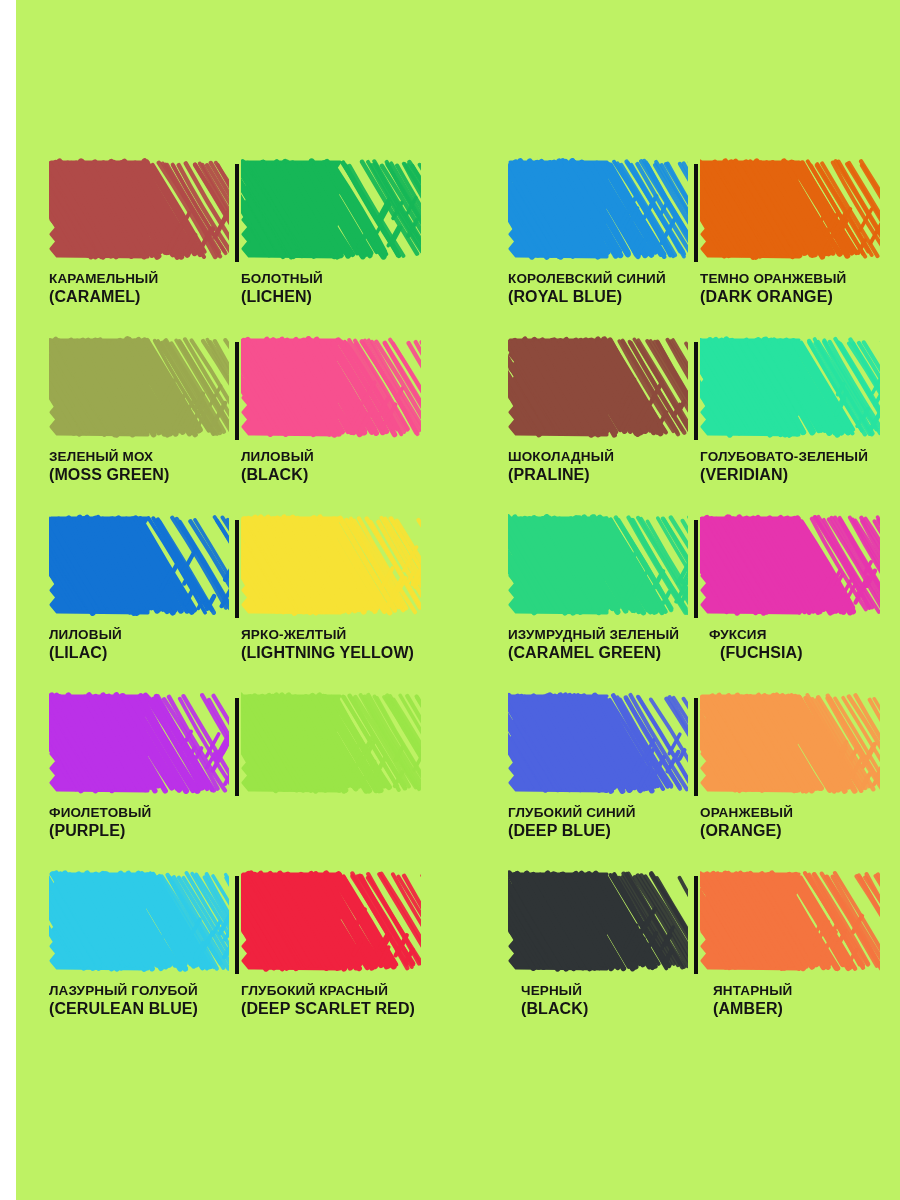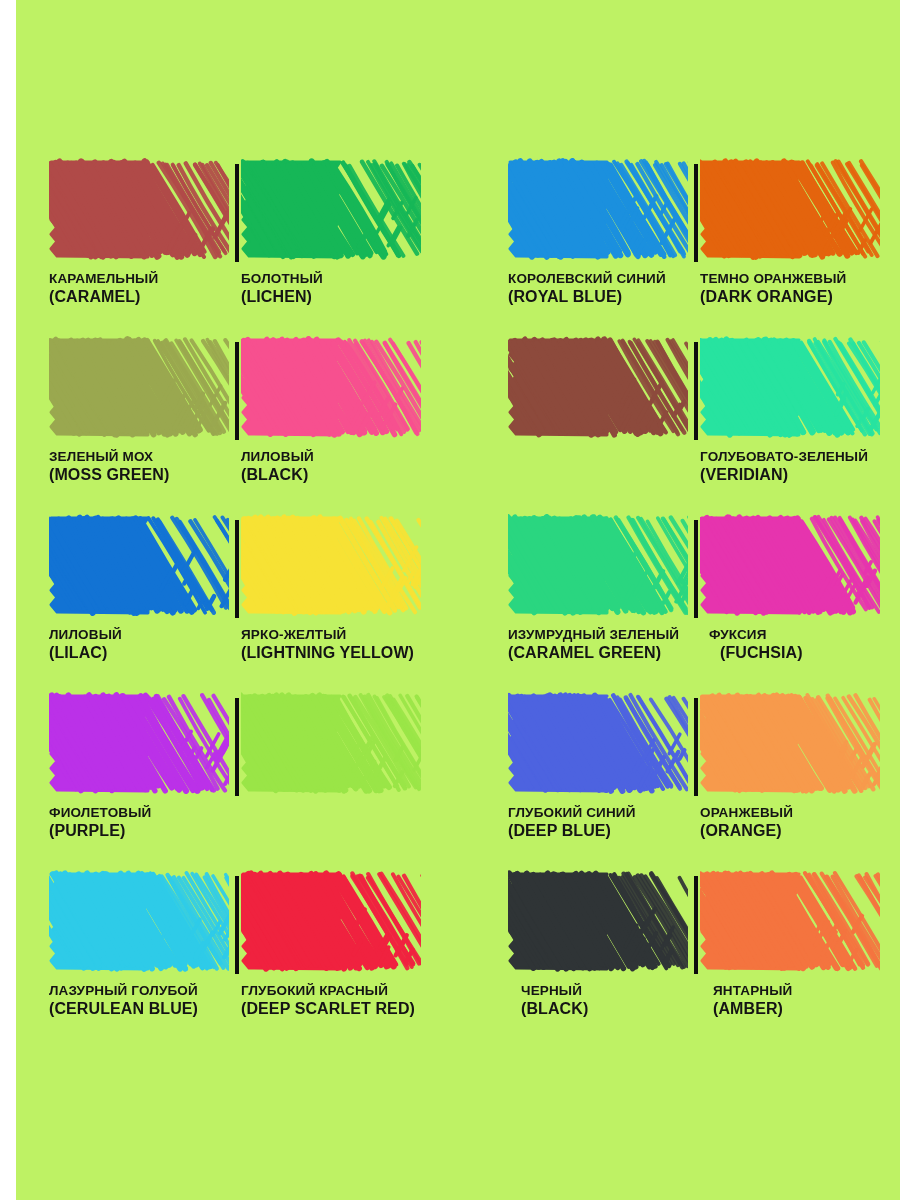--- a/index.html
+++ b/index.html
@@ -711,20 +711,24 @@
                 <path d="M 130.2 85.4 l 10.1 -18.3" stroke-width="4.37"></path>
                 <path d="M 114.1 65.8 l 12.3 -22.3" stroke-width="3.73"></path>
                 <path d="M 113.7 93.2 l 7.2 -13.0" stroke-width="3.91"></path>
                 <path d="M 165.8 80.1 l 6.1 -11.1" stroke-width="4.57"></path>
                 <path d="M 140.1 91.3 l 4.4 -8.0" stroke-width="3.54"></path>
                 <path d="M 170.8 75.3 l 5.2 -9.4" stroke-width="4.43"></path>
                 <path d="M 151.2 89.2 l 7.1 -12.8" stroke-width="4.22"></path>
               </g>
             </svg>
           </div>
+          <div class="label-block label-a">
+            <span class="label-ru">ШОКОЛАДНЫЙ</span>
+            <span class="label-en">(PRALINE)</span>
+          </div>
           <div class="swatch-cell cell-b">
             <svg viewBox="0 0 180 102" width="180" height="102" class="swatch-art">
               <defs>
                 <clipPath id="clip63352">
                   <rect x="0" y="0" width="180" height="102"></rect>
                 </clipPath>
               </defs>
               <g stroke="#27e3a0" fill="none" stroke-linecap="round" stroke-linejoin="round" clip-path="url(#clip63352)">
                 <path d="M 2 4 L 8 11.2 L 2 18.5 L 8 25.7 L 2 32.9 L 8 40.2 L 2 47.4 L 8 54.6 L 2 61.8 L 8 69.1 L 2 76.3 L 8 83.5 L 2 90.8 L 8 98.0 L 99.0 99 L 99.0 90.8 L 94.0 83.5 L 99.0 76.3 L 94.0 69.1 L 99.0 61.8 L 94.0 54.6 L 99.0 47.4 L 94.0 40.2 L 99.0 32.9 L 94.0 25.7 L 99.0 18.5 L 94.0 11.2 L 99.0 4.0 Z" fill="#27e3a0" stroke="#27e3a0" stroke-width="3"></path>
                 <path d="M -29.8 5.3 Q -4.1 50.0 23.6 94.6" stroke-width="5.74" opacity="1"></path>

